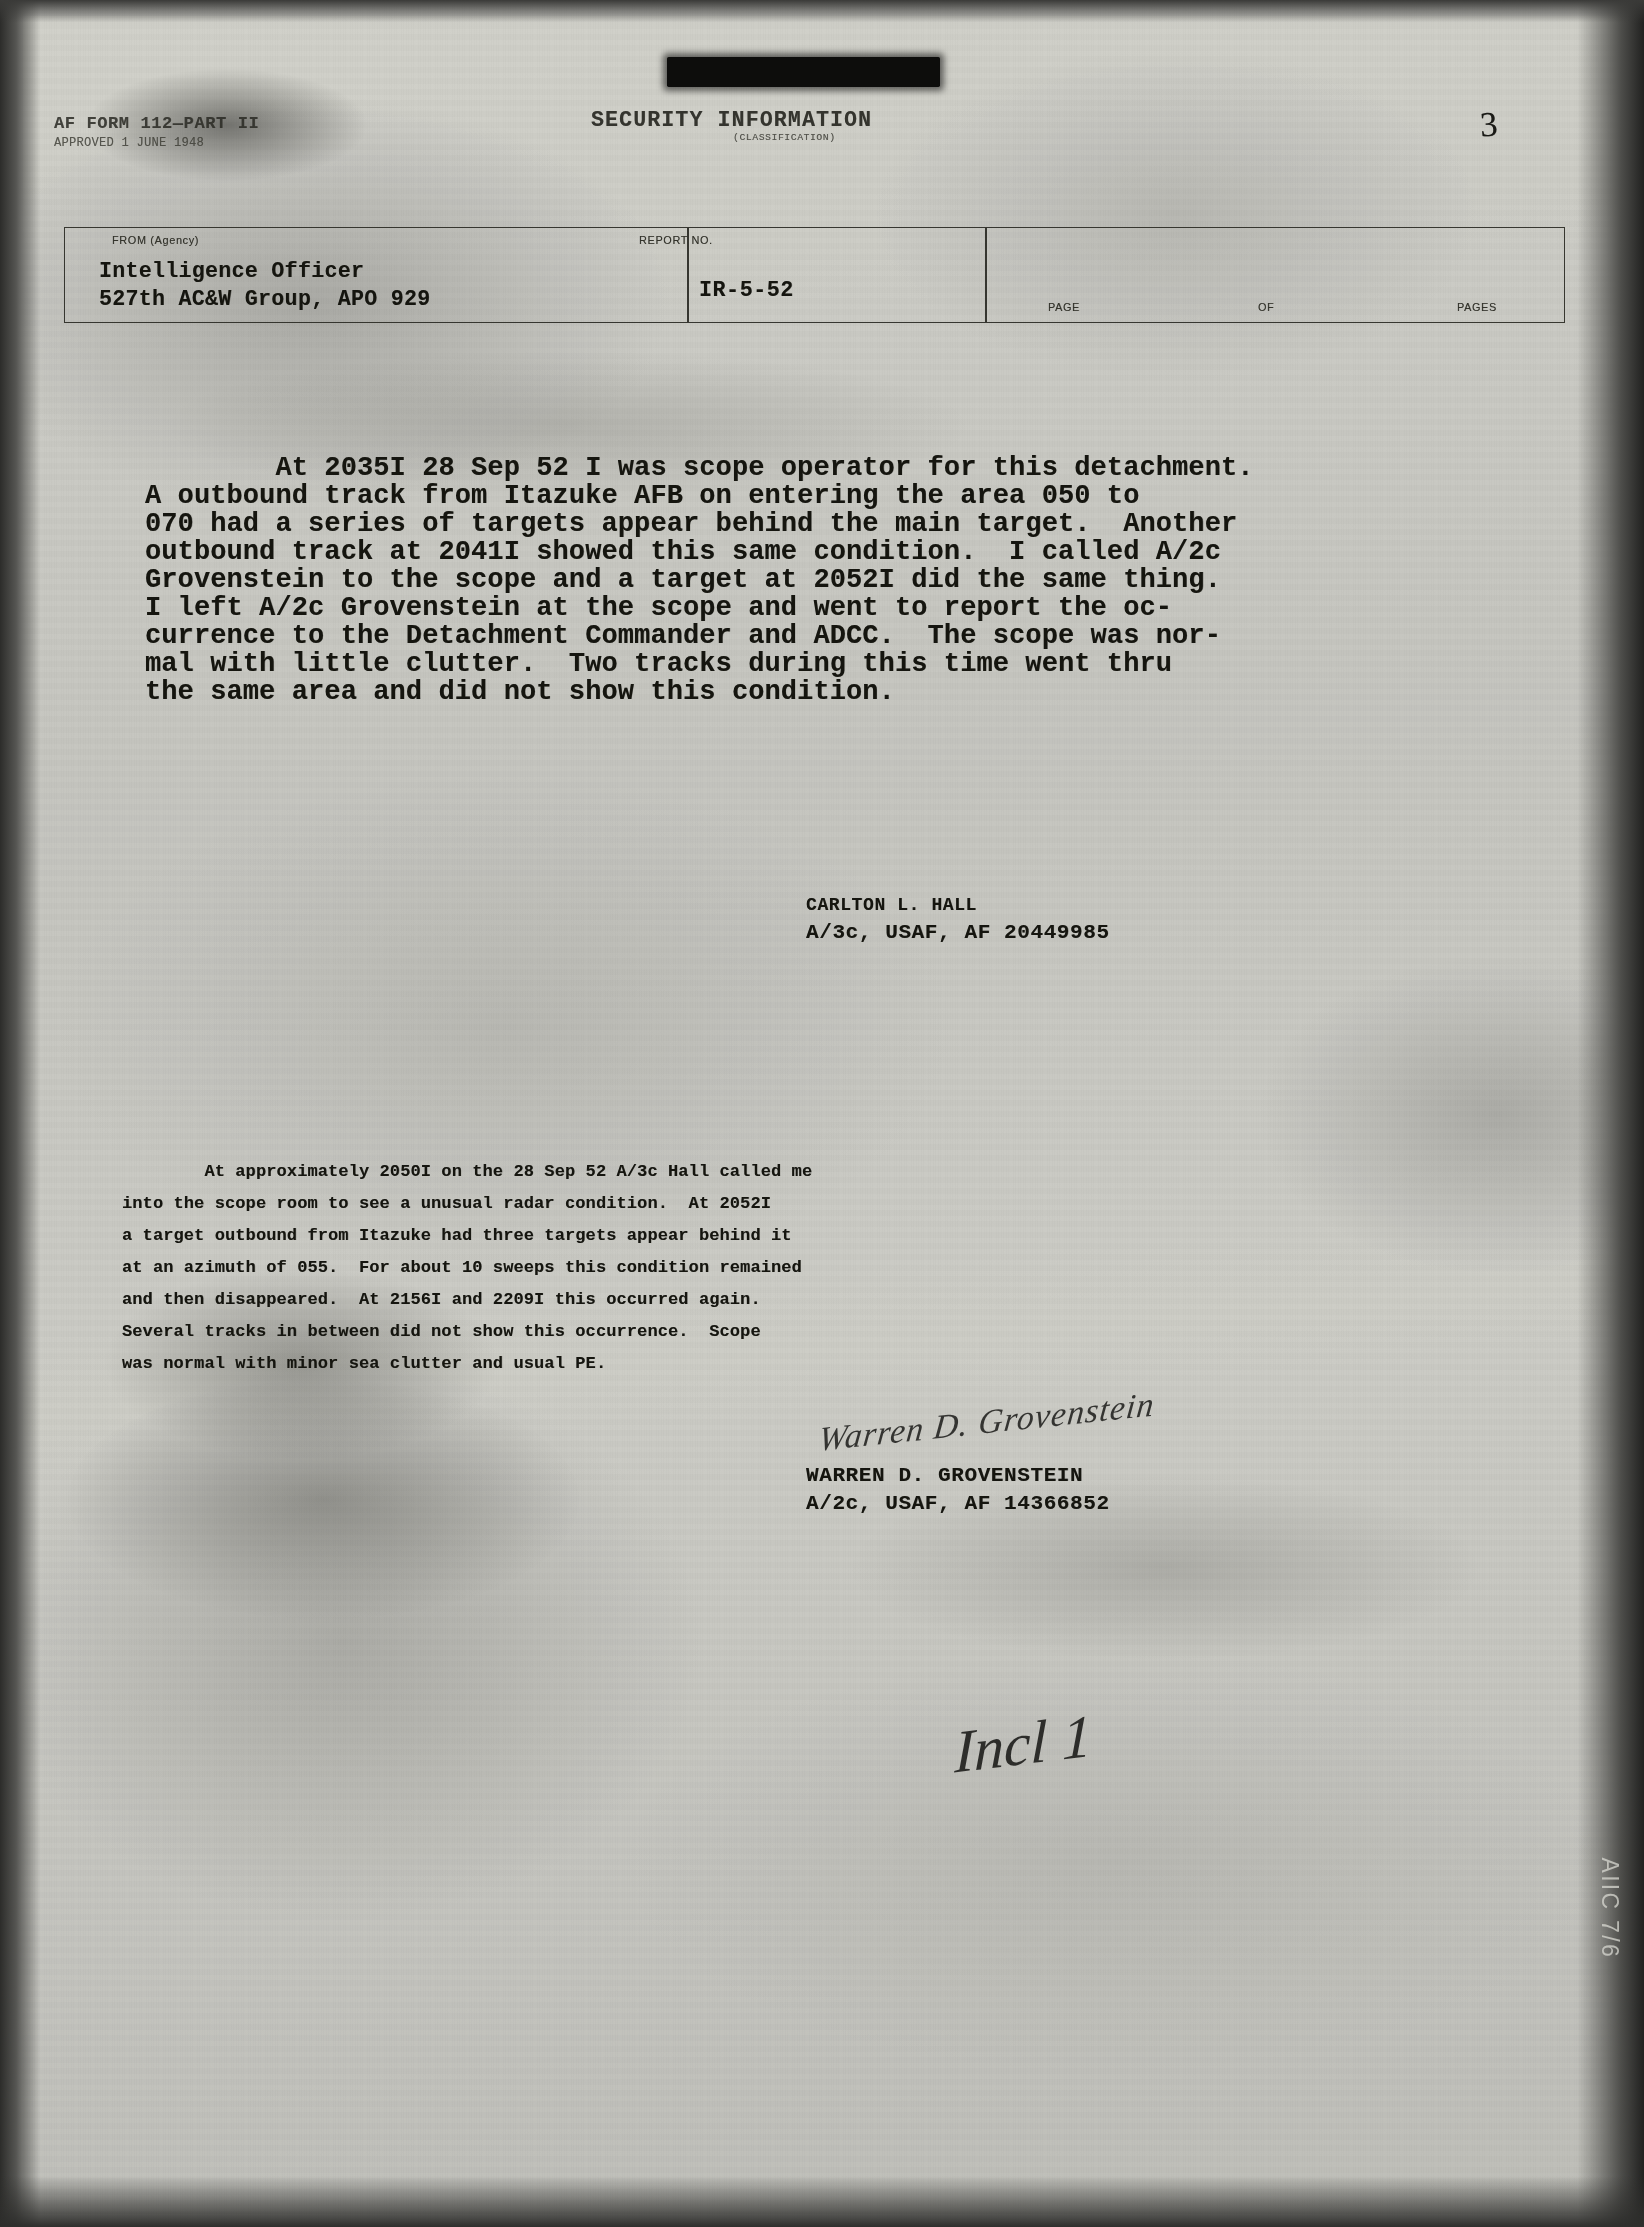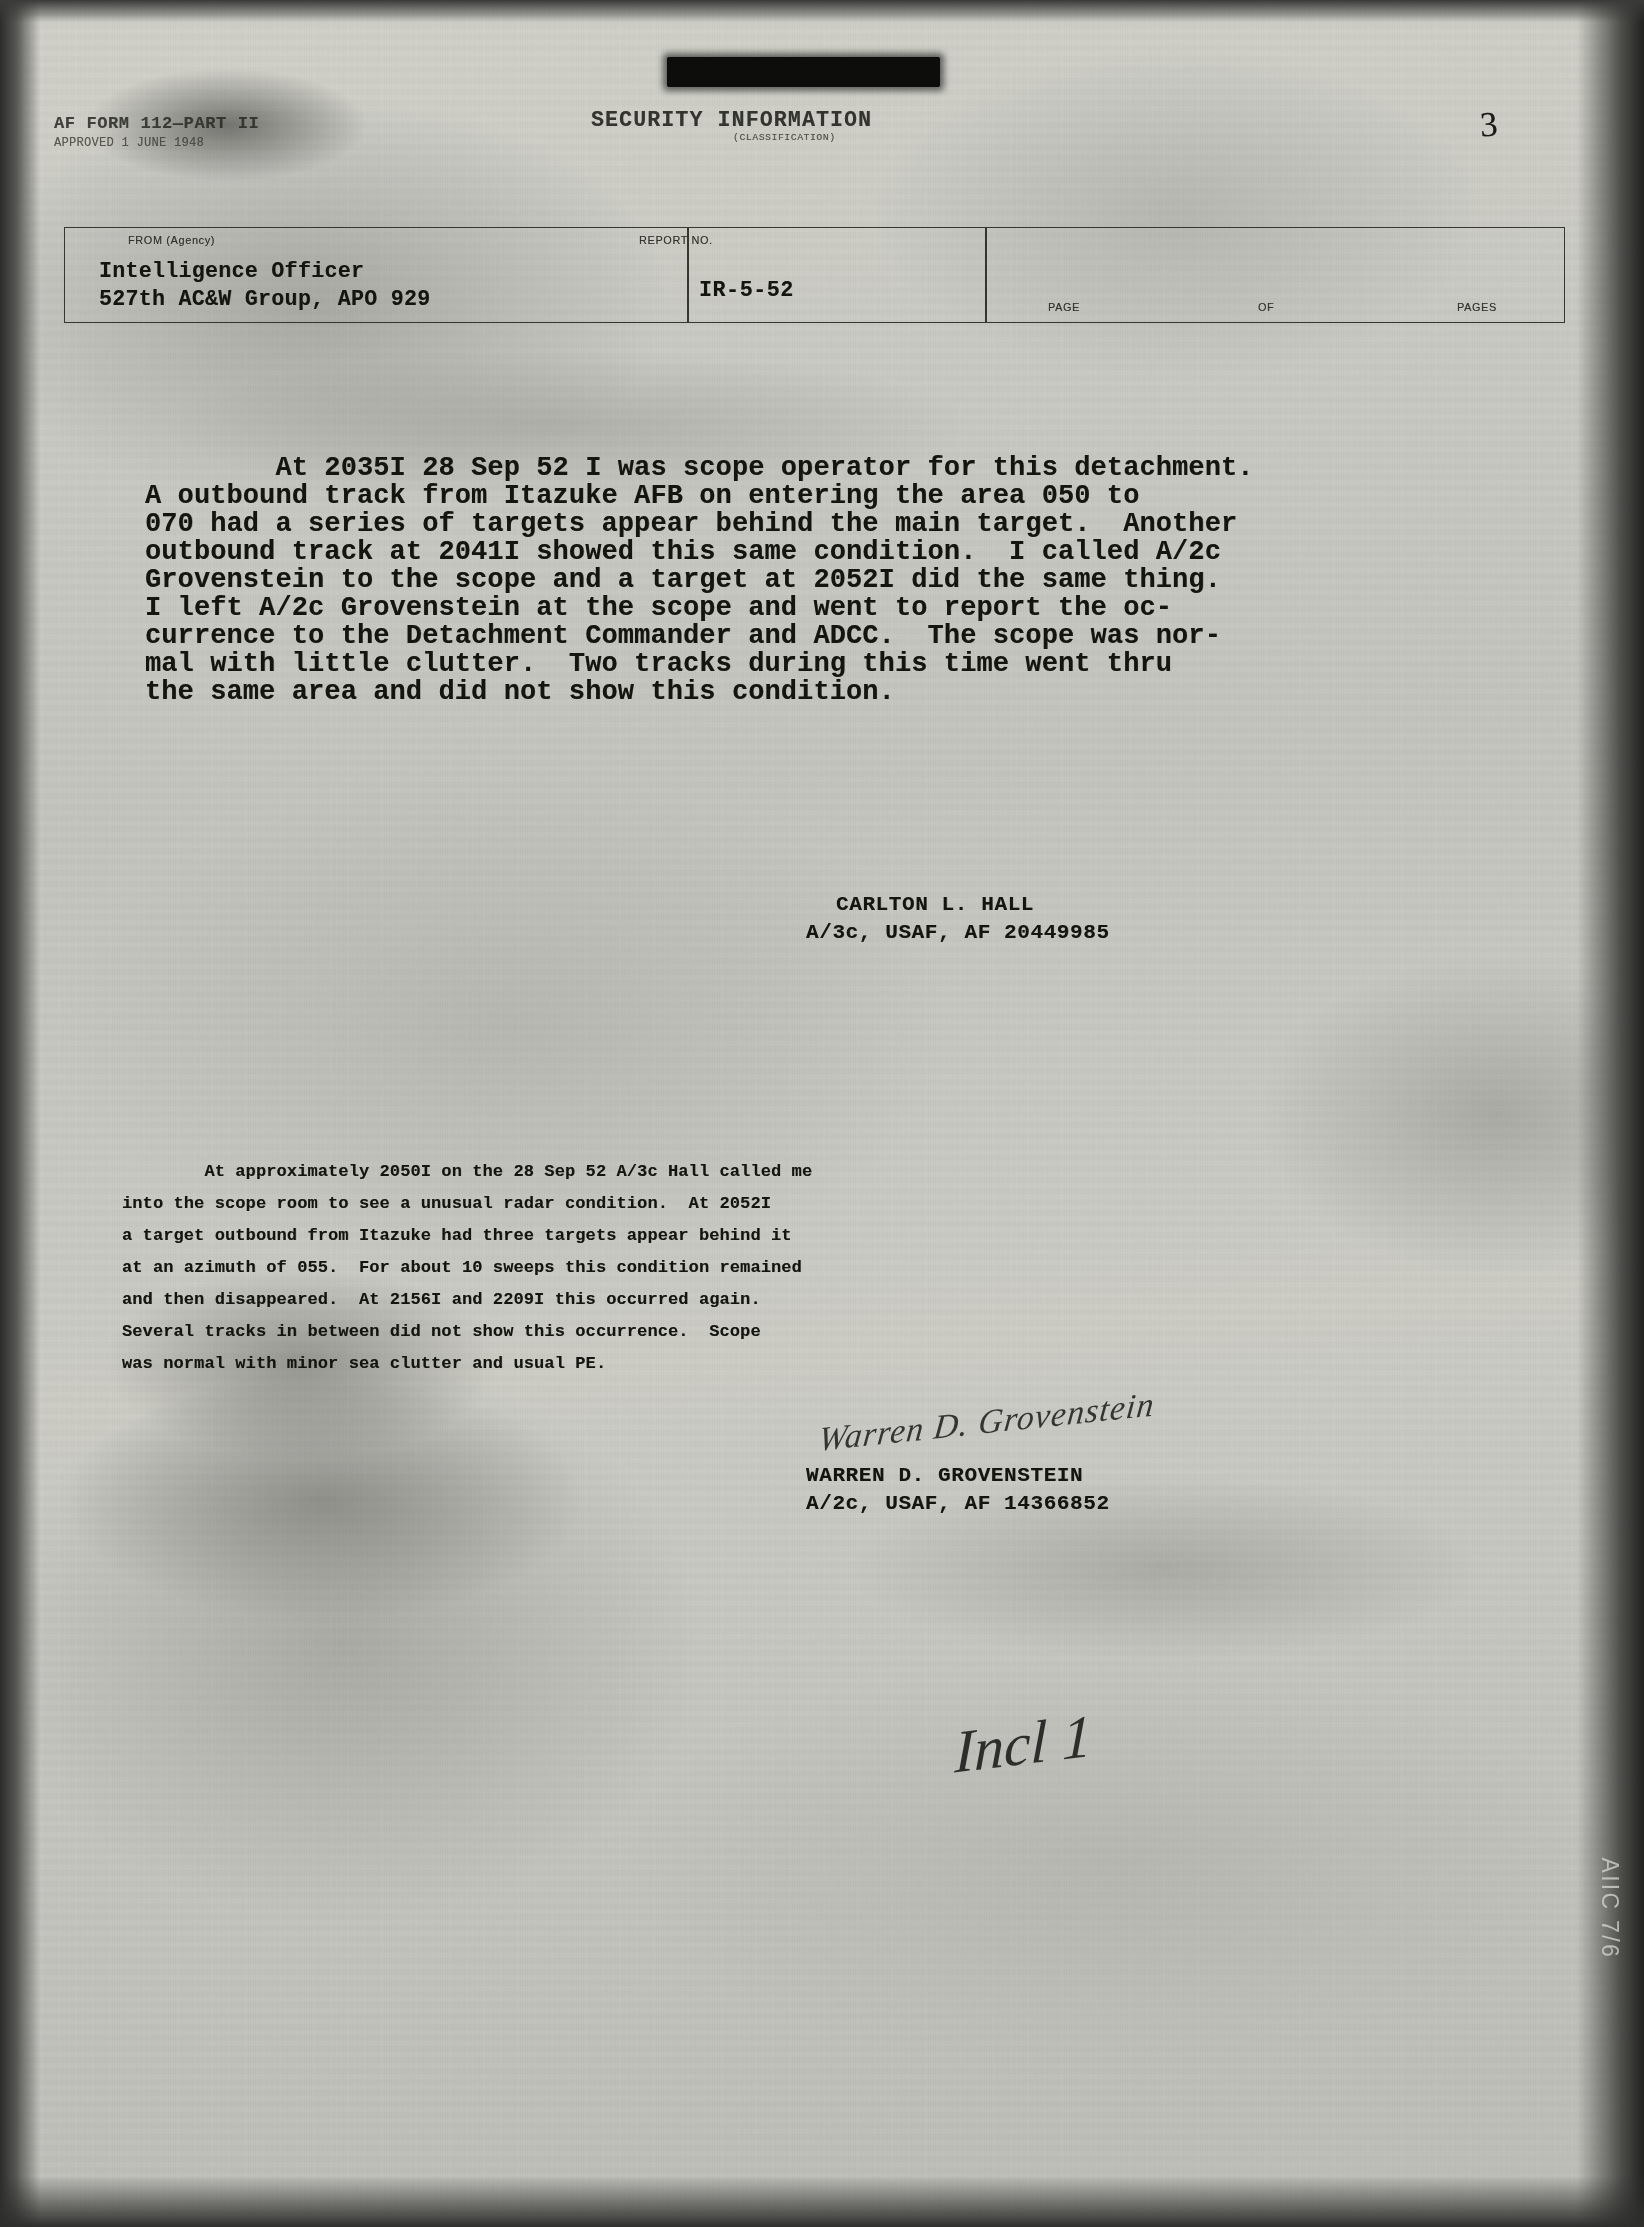--- a/index.html
+++ b/index.html
@@ -135,21 +135,21 @@
   }
 
   .body1 {
     left: 145px; top: 454px;
     font-size: 27px; line-height: 28px;
     letter-spacing: 0.1px;
     font-weight: bold;
   }
   .sig1 {
     left: 806px; top: 889px;
-    font-size: 21px; line-height: 32px; font-weight: bold; letter-spacing: 0.6px; margin-left: 30px;
+    font-size: 18px; line-height: 32px; font-weight: bold; letter-spacing: 0.6px;
   }
   .body2 {
     left: 122px; top: 1156px;
     font-size: 17px; line-height: 32px; letter-spacing: 0.1px; font-weight: bold;
   }
   .sig2 {
     left: 806px; top: 1460px;
     font-size: 21px; line-height: 32px; font-weight: bold; letter-spacing: 0.6px;
   }
   .ink {
@@ -212,21 +212,21 @@
   <div class="t sec-info">SECURITY INFORMATION</div>
   <div class="t sec-class">(CLASSIFICATION)</div>
   <div class="t pagenum">3</div>
 
 
   <div class="box">
     <div class="vline" style="left:622px;"></div>
     <div class="vline" style="left:920px;"></div>
   </div>
 
-  <div class="t lbl" style="left:88px; top:234px;padding-left:40px;">FROM (Agency)</div>
+  <div class="t lbl" style="left:72px; top:234px;padding-left:40px;">FROM (Agency)</div>
   <div class="t lbl" style="left:639px; top:234px;">REPORT NO.</div>
   <div class="t lbl" style="left:1048px; top:301px;">PAGE</div>
   <div class="t lbl" style="left:1258px; top:301px;">OF</div>
   <div class="t lbl" style="left:1457px; top:301px;">PAGES</div>
 
   <div class="t fromline1">Intelligence Officer</div>
   <div class="t fromline2">527th AC&amp;W Group, APO 929</div>
   <div class="t reportno">IR-5-52</div>
 
   <div class="t body1">        At 2035I 28 Sep 52 I was scope operator for this detachment.

